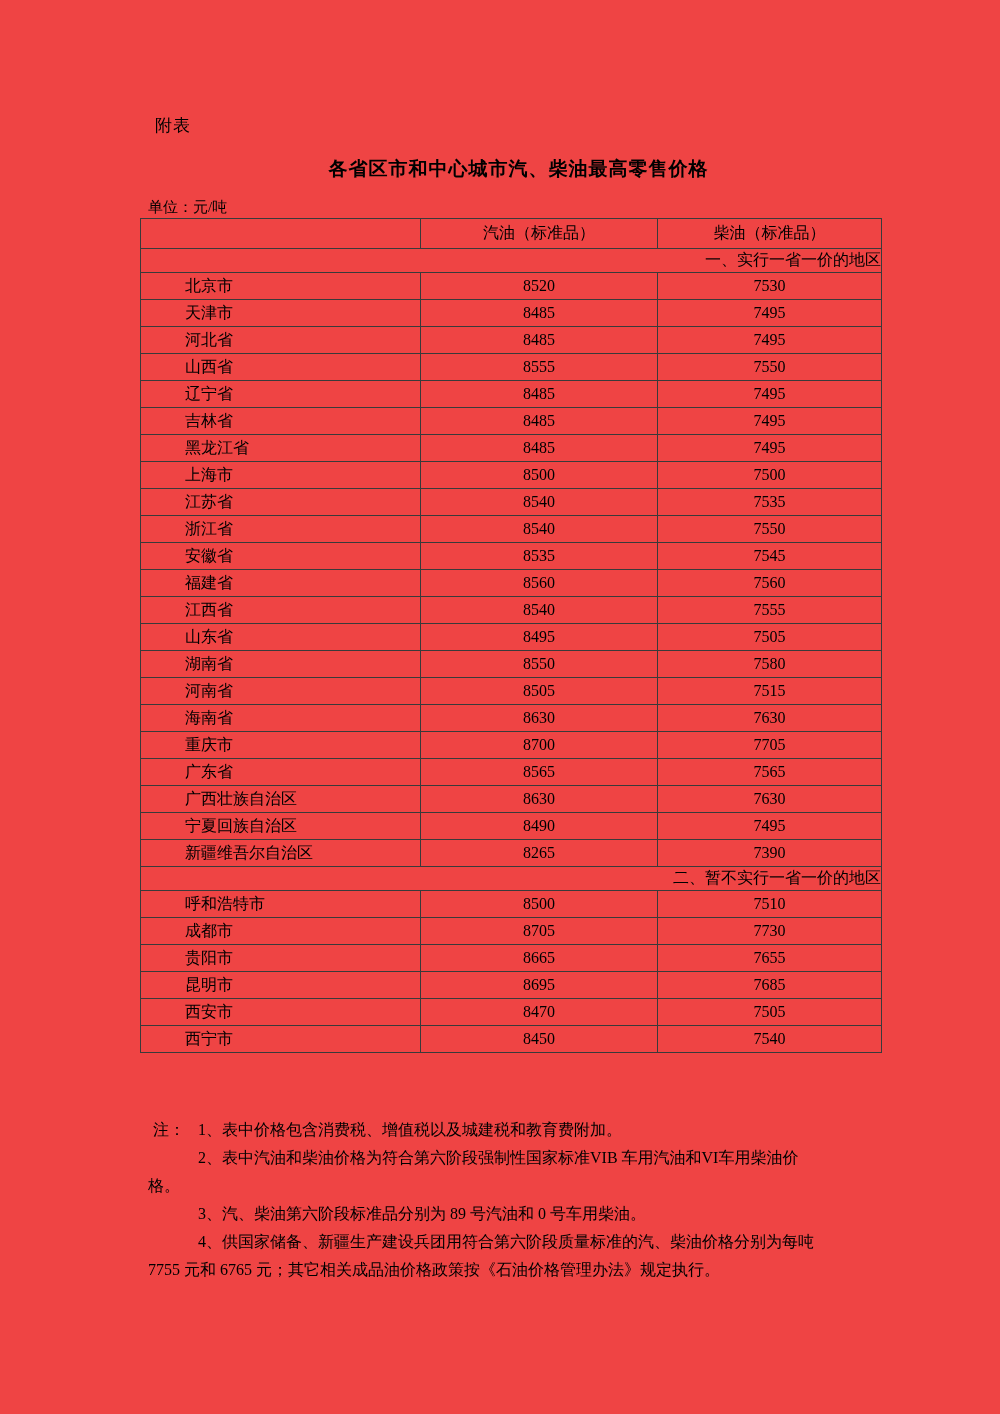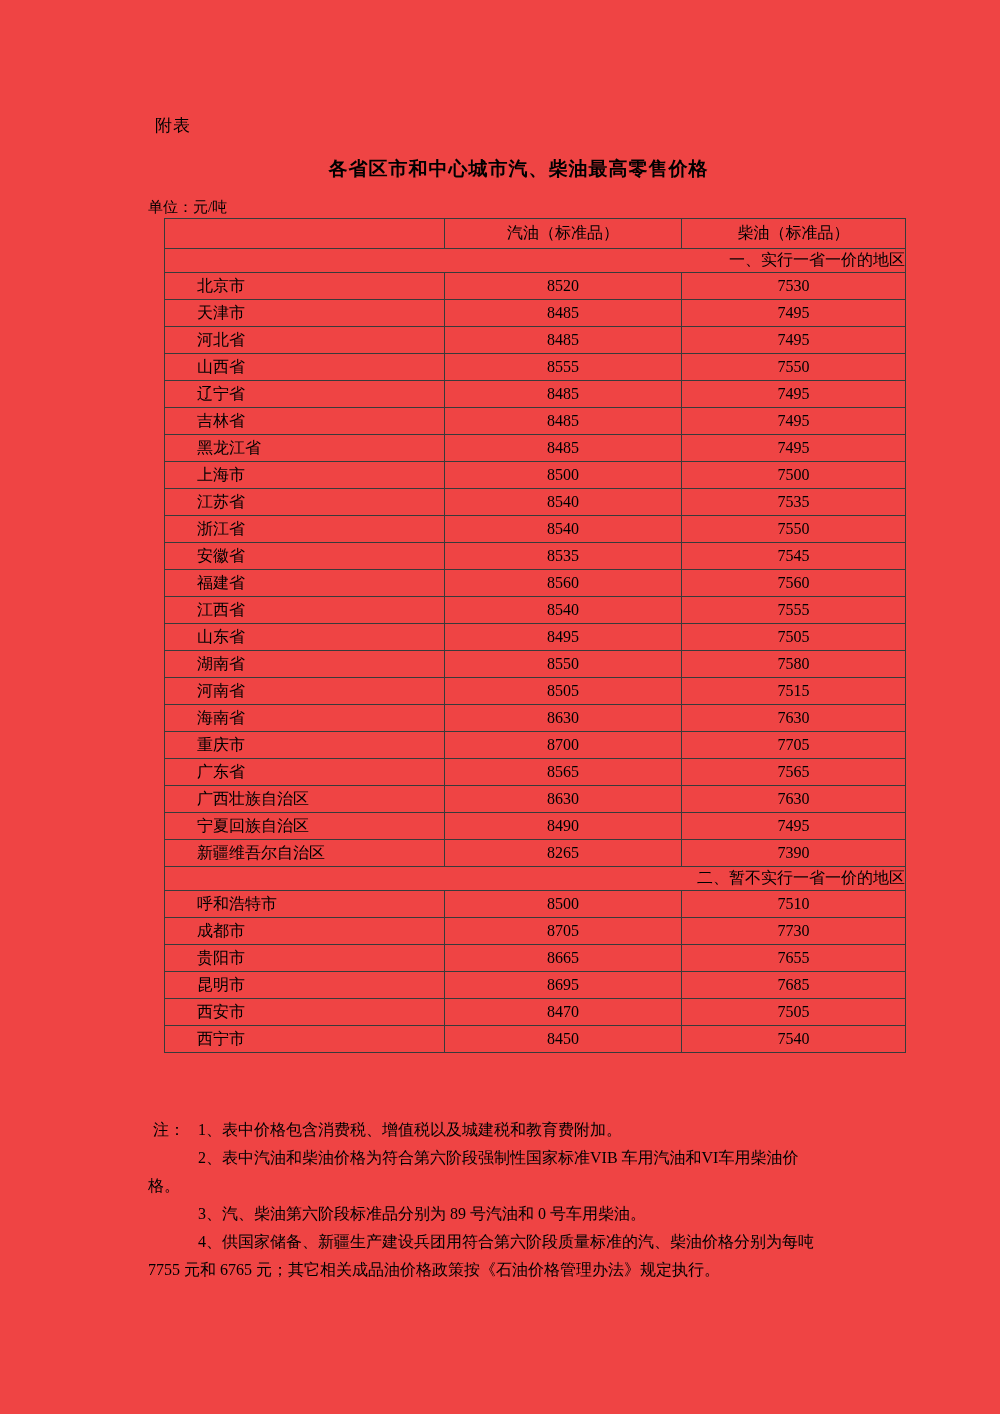--- a/index.html
+++ b/index.html
@@ -33,21 +33,21 @@
   .unit-label {
     position: absolute;
     left: 148px;
     top: 198px;
     width: 752px;
     text-align: left;
     font-size: 15px;
   }
   table.price-table {
     position: absolute;
-    left: 164px;
+    left: 140px;
     top: 218px;
     width: 741px;
     border-collapse: collapse;
     table-layout: fixed;
   }
   .price-table col.c1 { width: 280px; }
   .price-table col.c2 { width: 237px; }
   .price-table col.c3 { width: 224px; }
   .price-table th, .price-table td {
     border: 1px solid #3a3a3a;
@@ -61,21 +61,21 @@
     text-align: center;
   }
   .price-table tr.section-row td {
     height: 23px;
     text-align: right;
     padding-left: 0;
   }
   .price-table tr.data-row td { height: 26px; }
   .price-table td.region {
     text-align: left;
-    padding-left: 32px;
+    padding-left: 44px;
   }
   .price-table td.num { text-align: center; }
   .notes {
     position: absolute;
     left: 148px;
     top: 1116px;
     width: 750px;
     font-size: 16px;
     line-height: 28px;
   }

